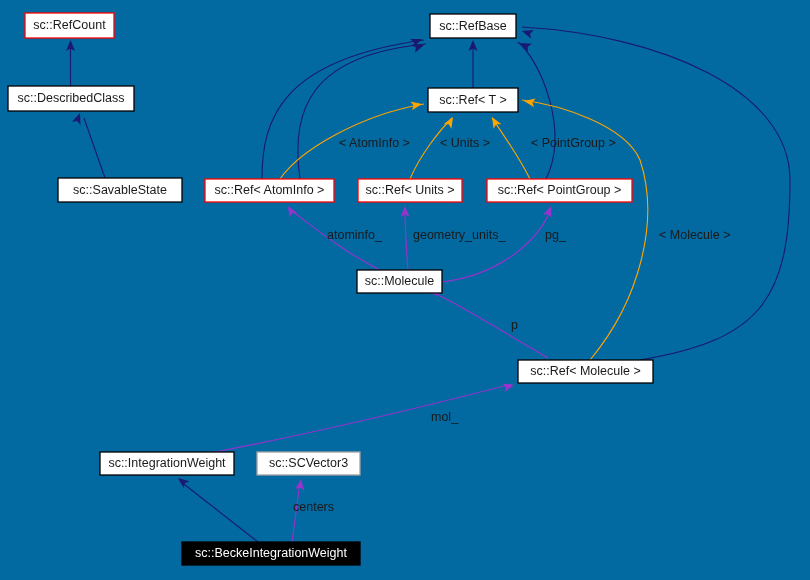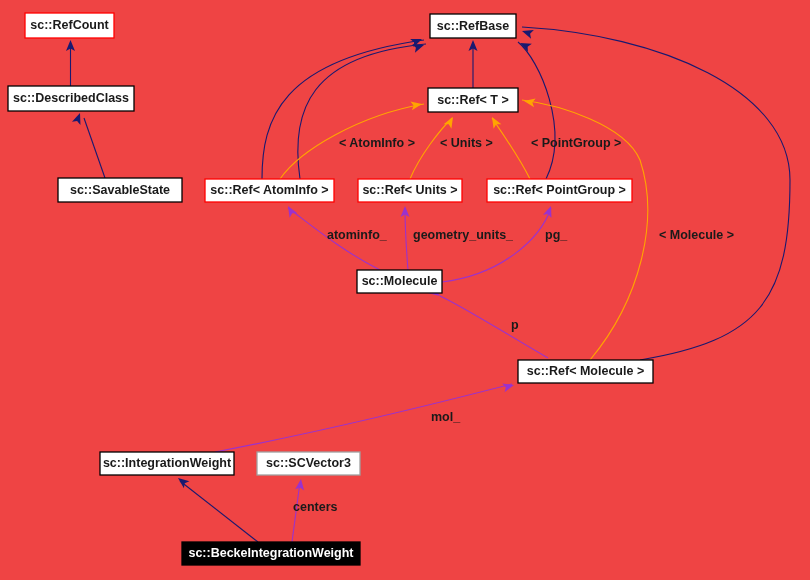--- a/index.html
+++ b/index.html
@@ -4,24 +4,23 @@
 <style>
   html, body {
     margin: 0;
     padding: 0;
     background: #ffffff;
   }
   #diagram-root {
     position: relative;
     width: 810px;
     height: 580px;
-    background: #ef4444;
+    background: #0369a1;
     font-family: "Liberation Sans", sans-serif;
     overflow: hidden;
-    font-weight: bold;
   }
   svg#graph {
     position: absolute;
     left: 0;
     top: 0;
     width: 810px;
     height: 580px;
   }
   .node-box {
     cursor: pointer;

